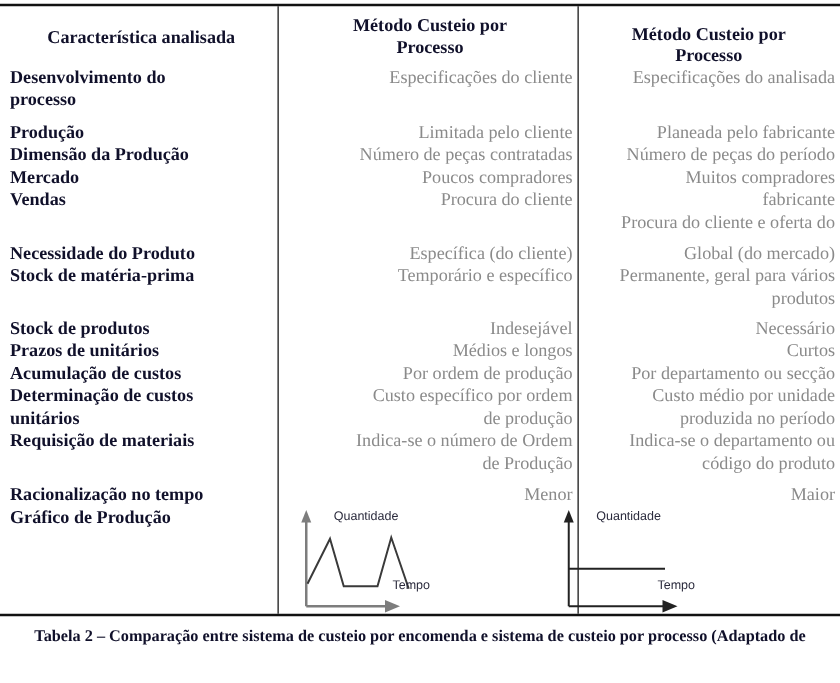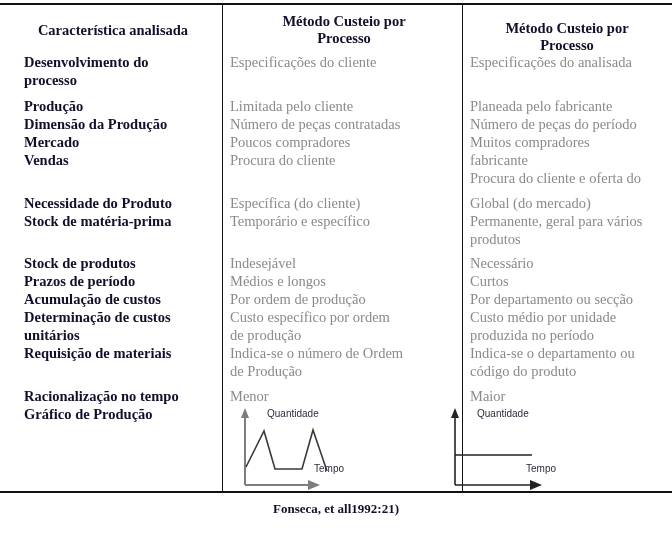--- a/index.html
+++ b/index.html
@@ -48,21 +48,21 @@
   .trow {
     position: absolute;
     left: 0;
     width: 672px;
     box-sizing: border-box;
   }
   .cell {
     position: absolute;
     box-sizing: border-box;
   }
-  .c1 { left: 24px;   width: 210px; }
+  .c1 { left: 8px;   width: 210px; }
   .c2 { left: 230px; width: 228px; }
   .c3 { left: 470px; width: 198px; }
 
   .hdr {
     font-weight: bold;
     font-size: 14.5px;
     line-height: 17px;
     text-align: center;
     color: #10102a;
   }
@@ -75,21 +75,21 @@
     font-size: 14.5px;
     line-height: 17.5px;
     color: #10102a;
     text-align: left;
   }
   .val {
     font-weight: normal;
     font-size: 14.5px;
     line-height: 17.5px;
     color: #8a8a8a;
-    text-align: left;
+    text-align: right;
   }
 
   
   .chartbox {
     position: absolute;
   }
   .chartbox svg { display: block; }
 
   
   #caption {
@@ -225,21 +225,21 @@
       <div class="cell val c2">
         <div>Indesejável</div>
       </div>
       <div class="cell val c3">
         <div>Necessário</div>
       </div>
     </div>
 
     <div class="trow" style="top:268px;">
       <div class="cell lbl c1">
-        <div>Prazos de período</div>
+        <div>Prazos de unitários</div>
       </div>
       <div class="cell val c2">
         <div>Médios e longos</div>
       </div>
       <div class="cell val c3">
         <div>Curtos</div>
       </div>
     </div>
 
     <div class="trow" style="top:286px;">
@@ -337,16 +337,16 @@
       </svg>
       <div style="position:absolute; left:35px; top:3px; font-family:'Liberation Sans', sans-serif;
                   font-size:10px; color:#2b2b3d;">Quantidade</div>
       <div style="position:absolute; left:84px; top:58px; font-family:'Liberation Sans', sans-serif;
                   font-size:10px; color:#2b2b3d;">Tempo</div>
     </div>
 
   </div>
 
   <div id="caption">
-    <span class="capline l2">Fonseca, et all1992:21)</span>
+    <span class="capline l1">Tabela 2 – Comparação entre sistema de custeio por encomenda e sistema de custeio por processo (Adaptado de</span>
   </div>
 
 </div>
 
 </body></html>

